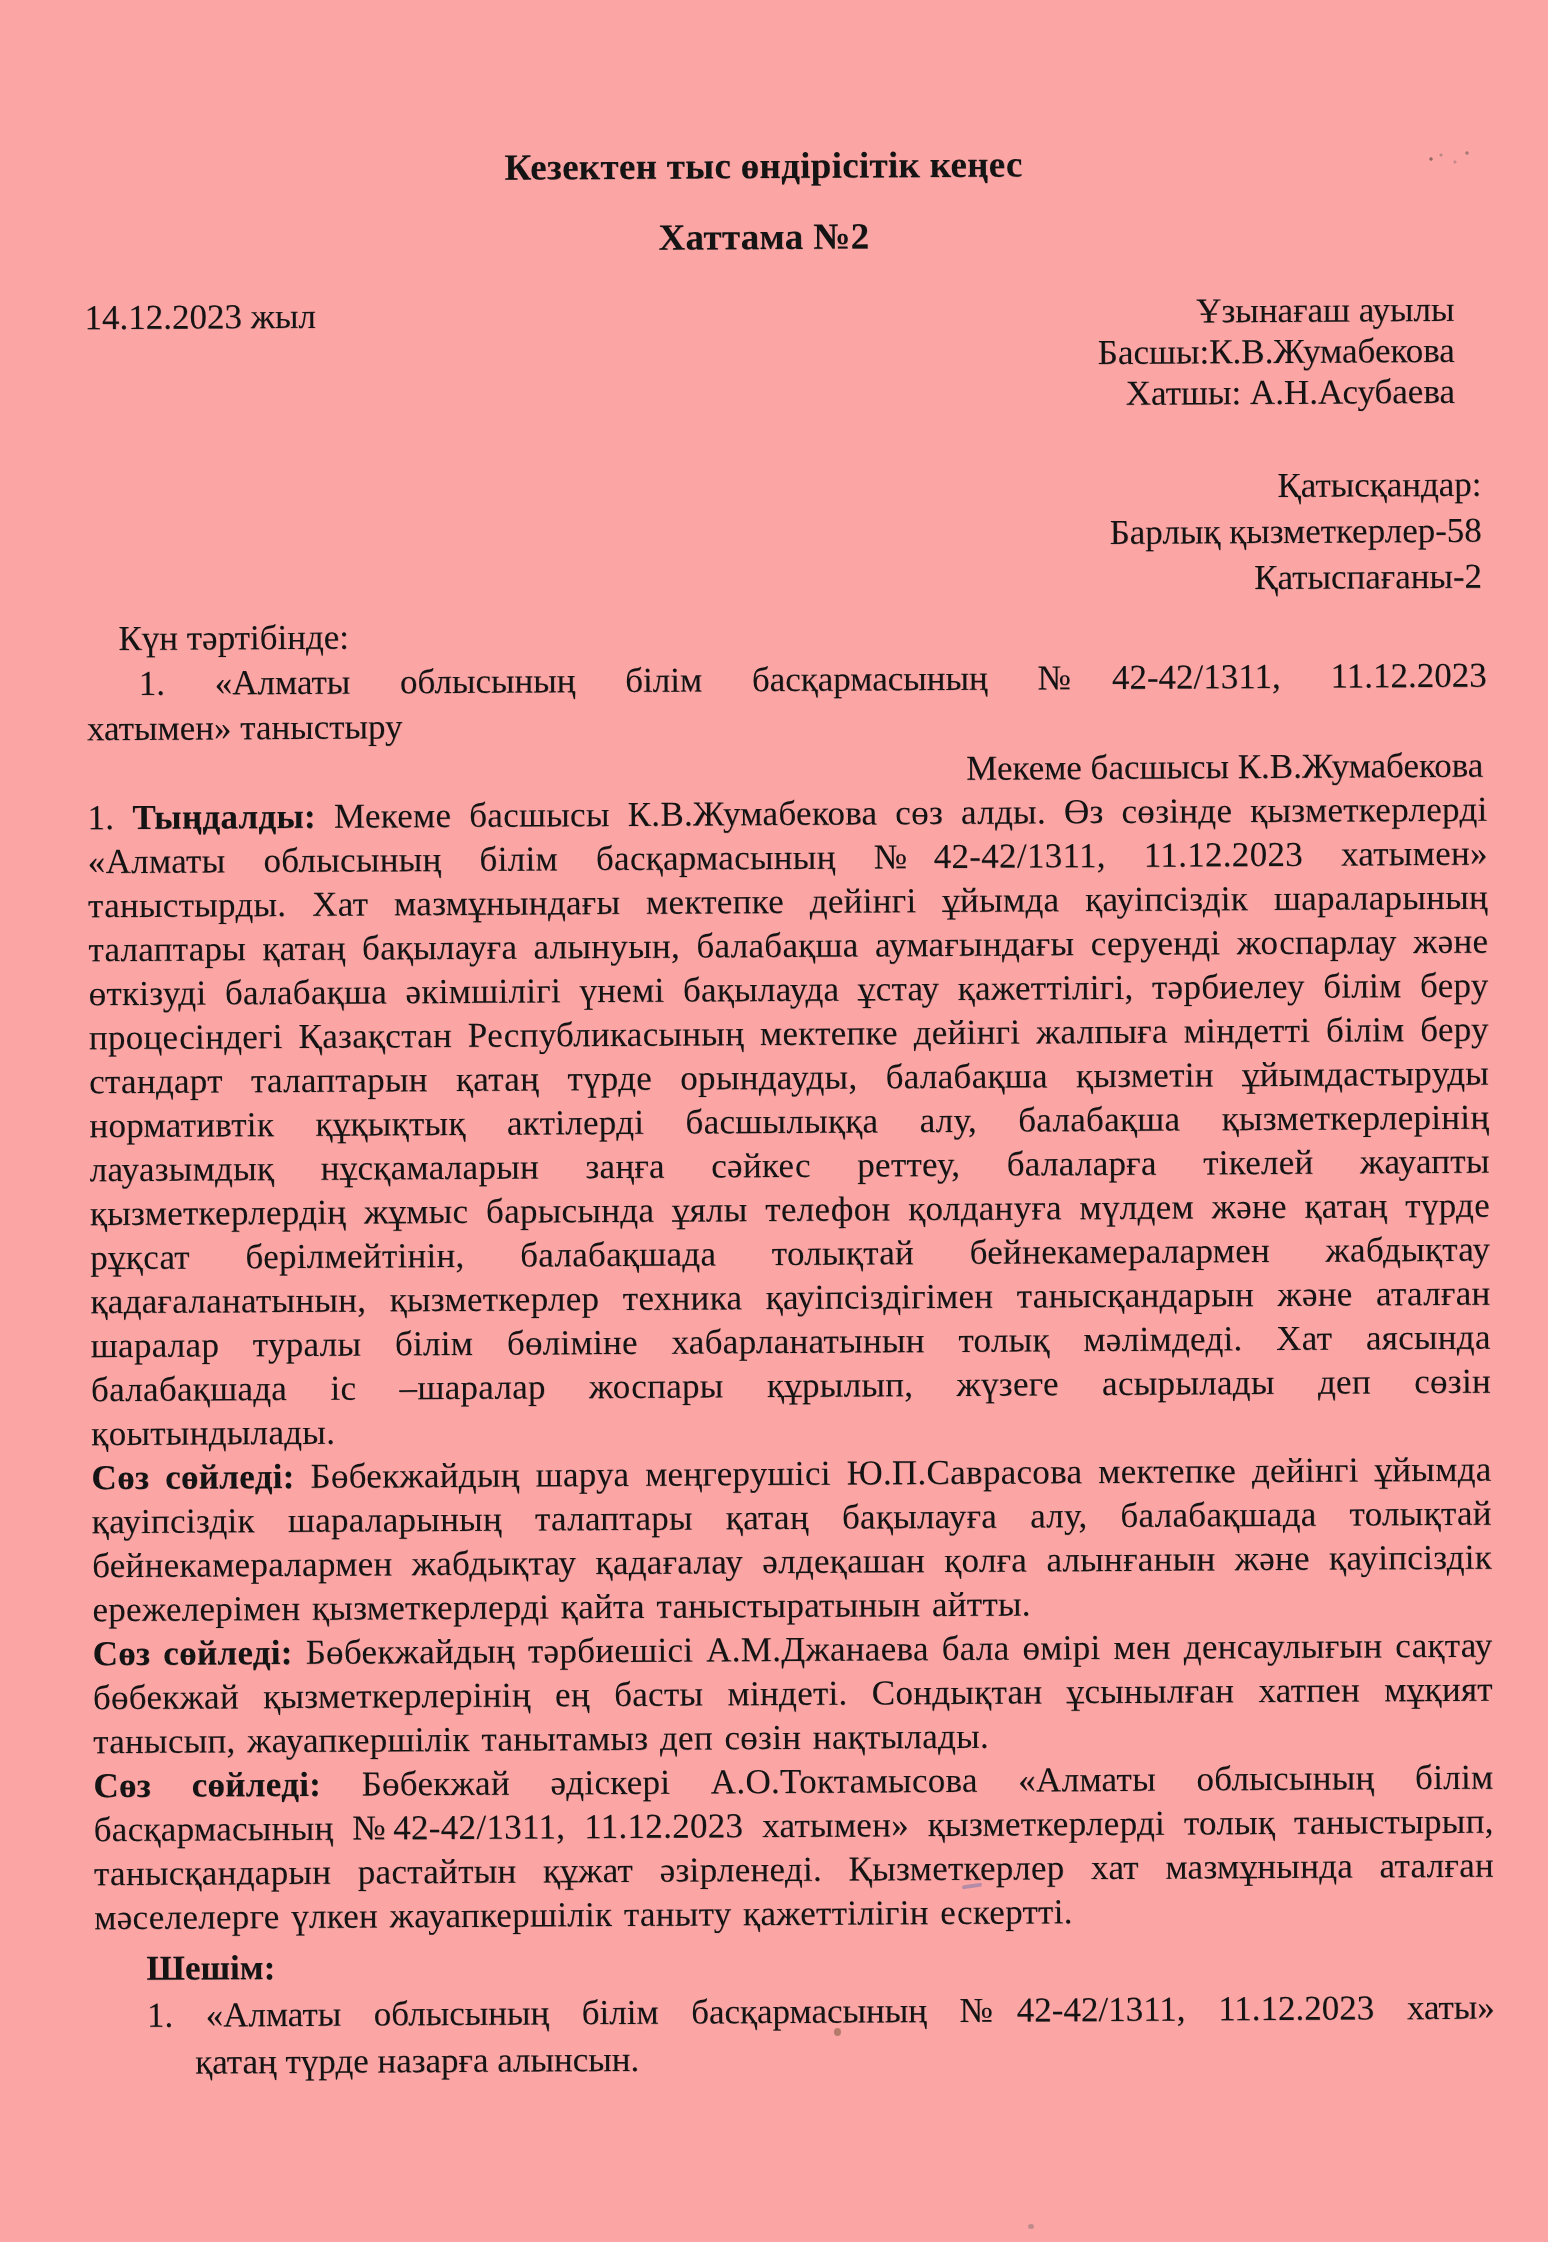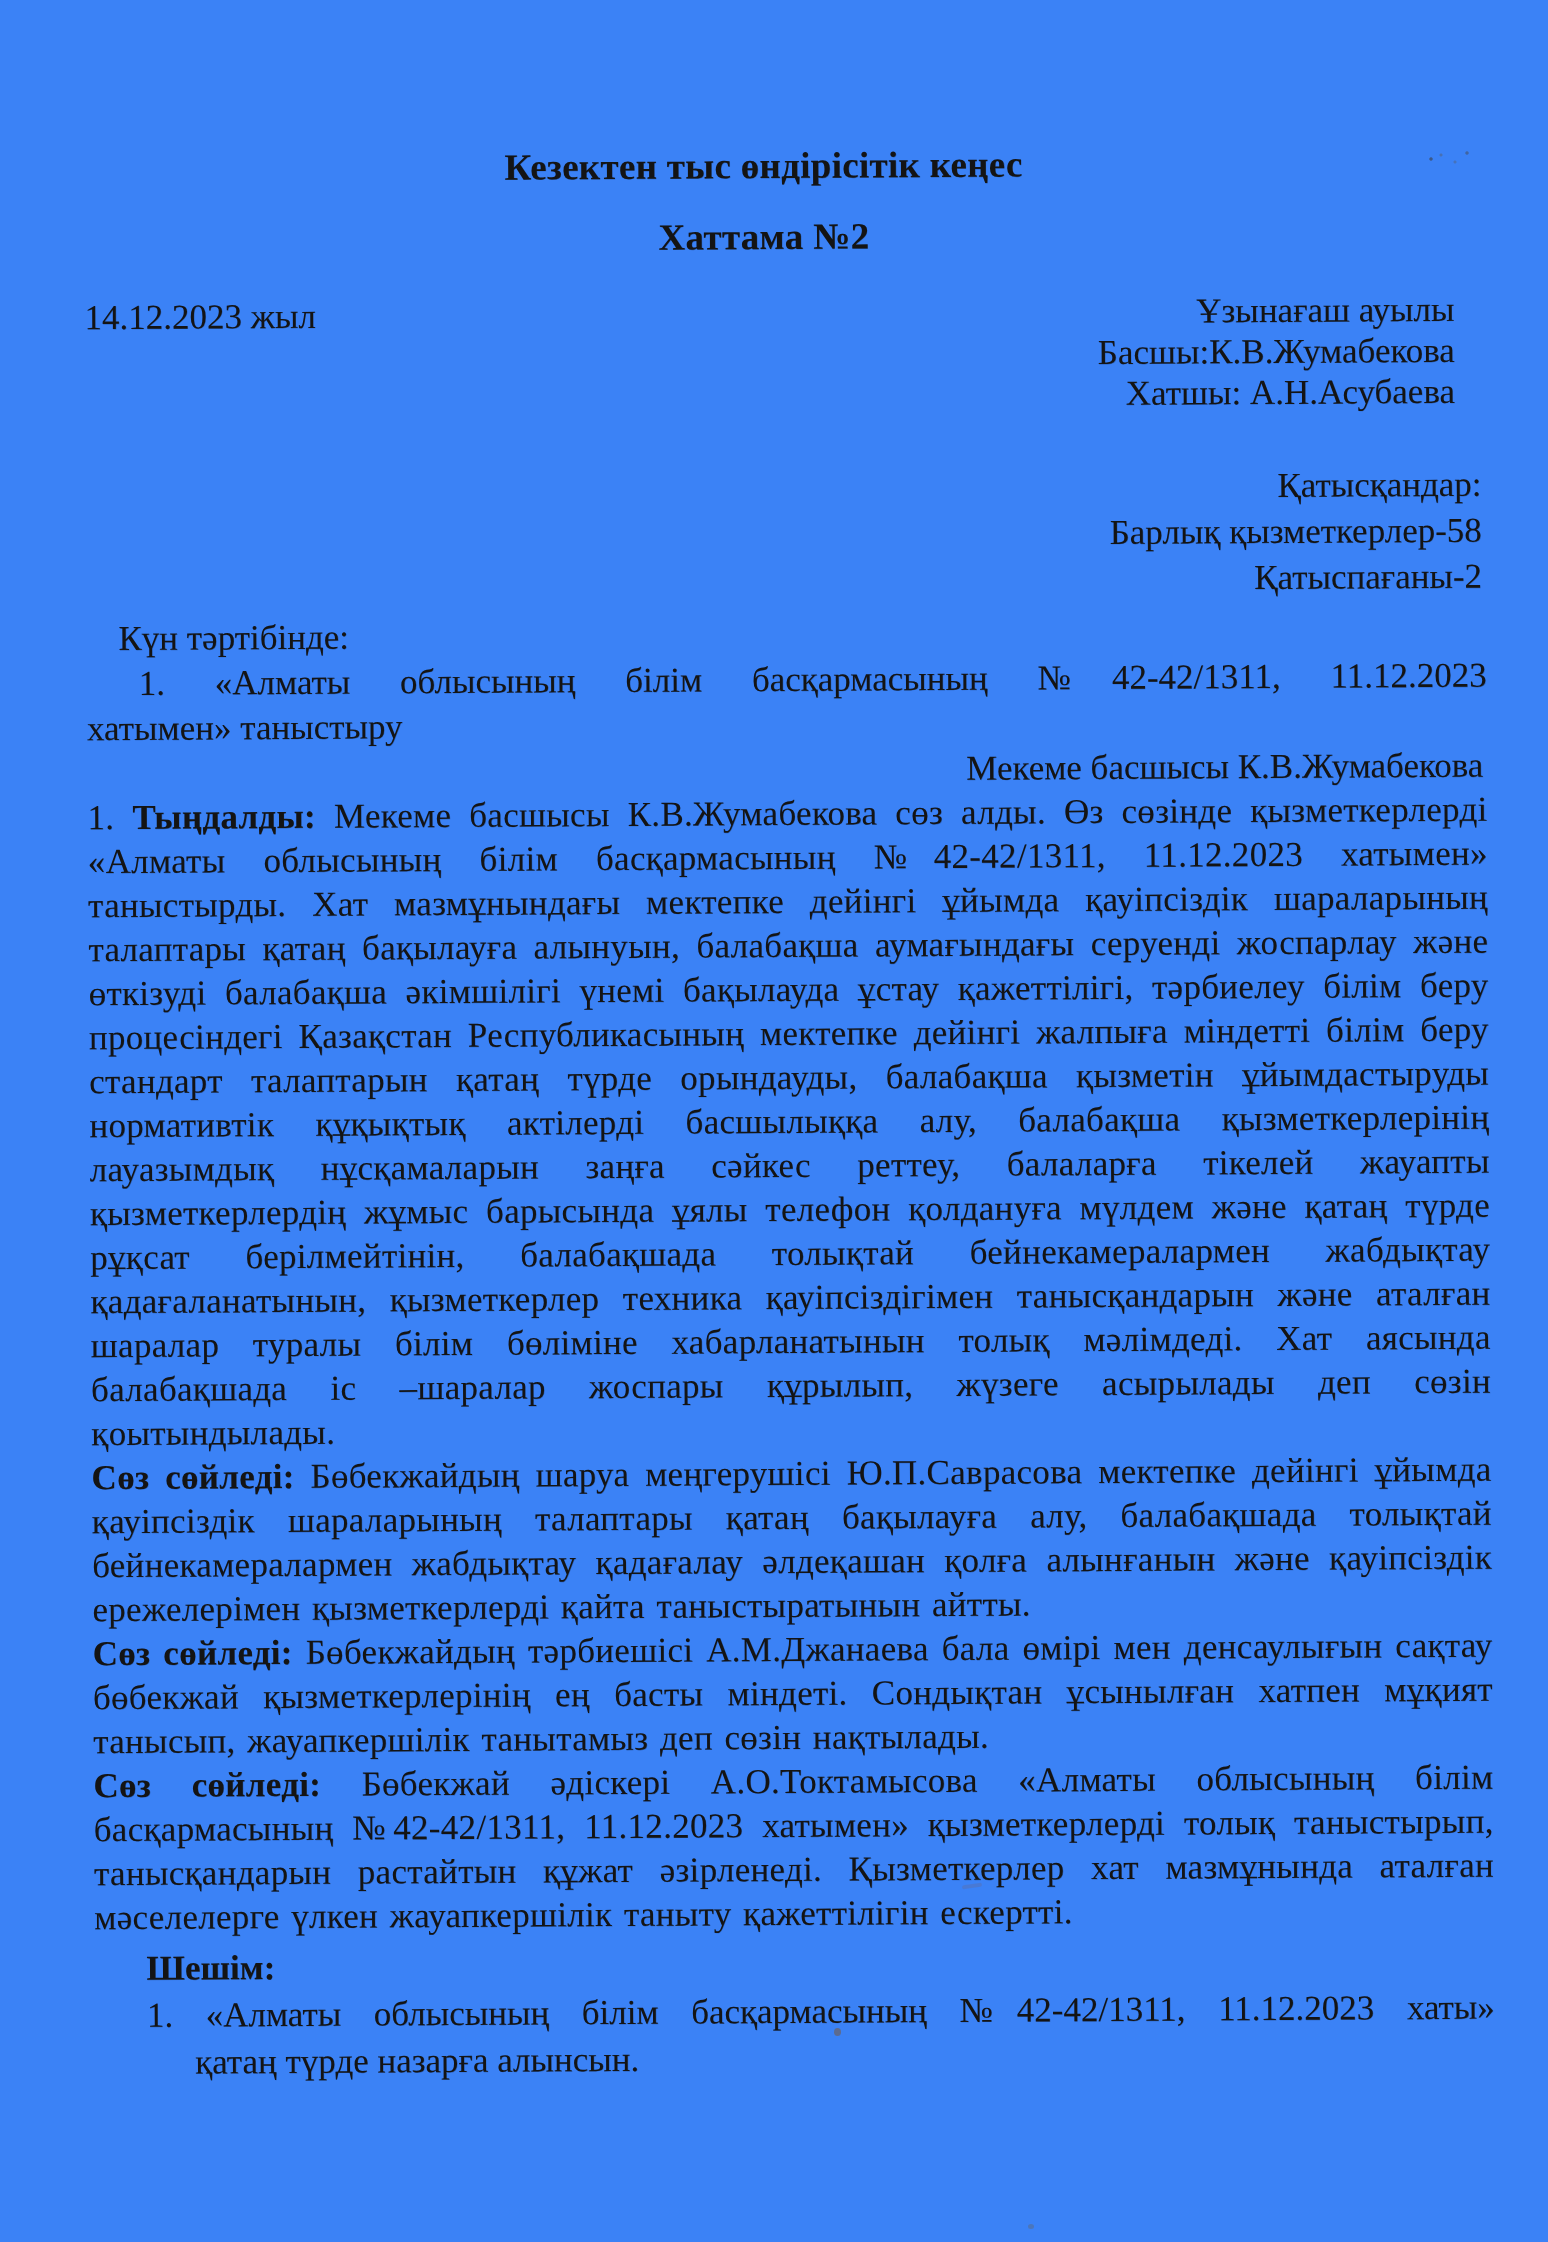--- a/index.html
+++ b/index.html
@@ -4,21 +4,21 @@
 <style>
   html, body {
     margin: 0;
     padding: 0;
     background: #e8e8e8;
   }
   .page {
     position: relative;
     width: 1548px;
     height: 2242px;
-    background: #3b82f6;
+    background: #fca5a5;
     overflow: hidden;
     font-family: "Liberation Serif", "DejaVu Serif", serif;
     color: #141414;
   }
   .sheet {
     position: absolute;
     left: 0; top: 0;
     width: 1548px;
     height: 2242px;
     padding: 143px 60px 0 88px;

